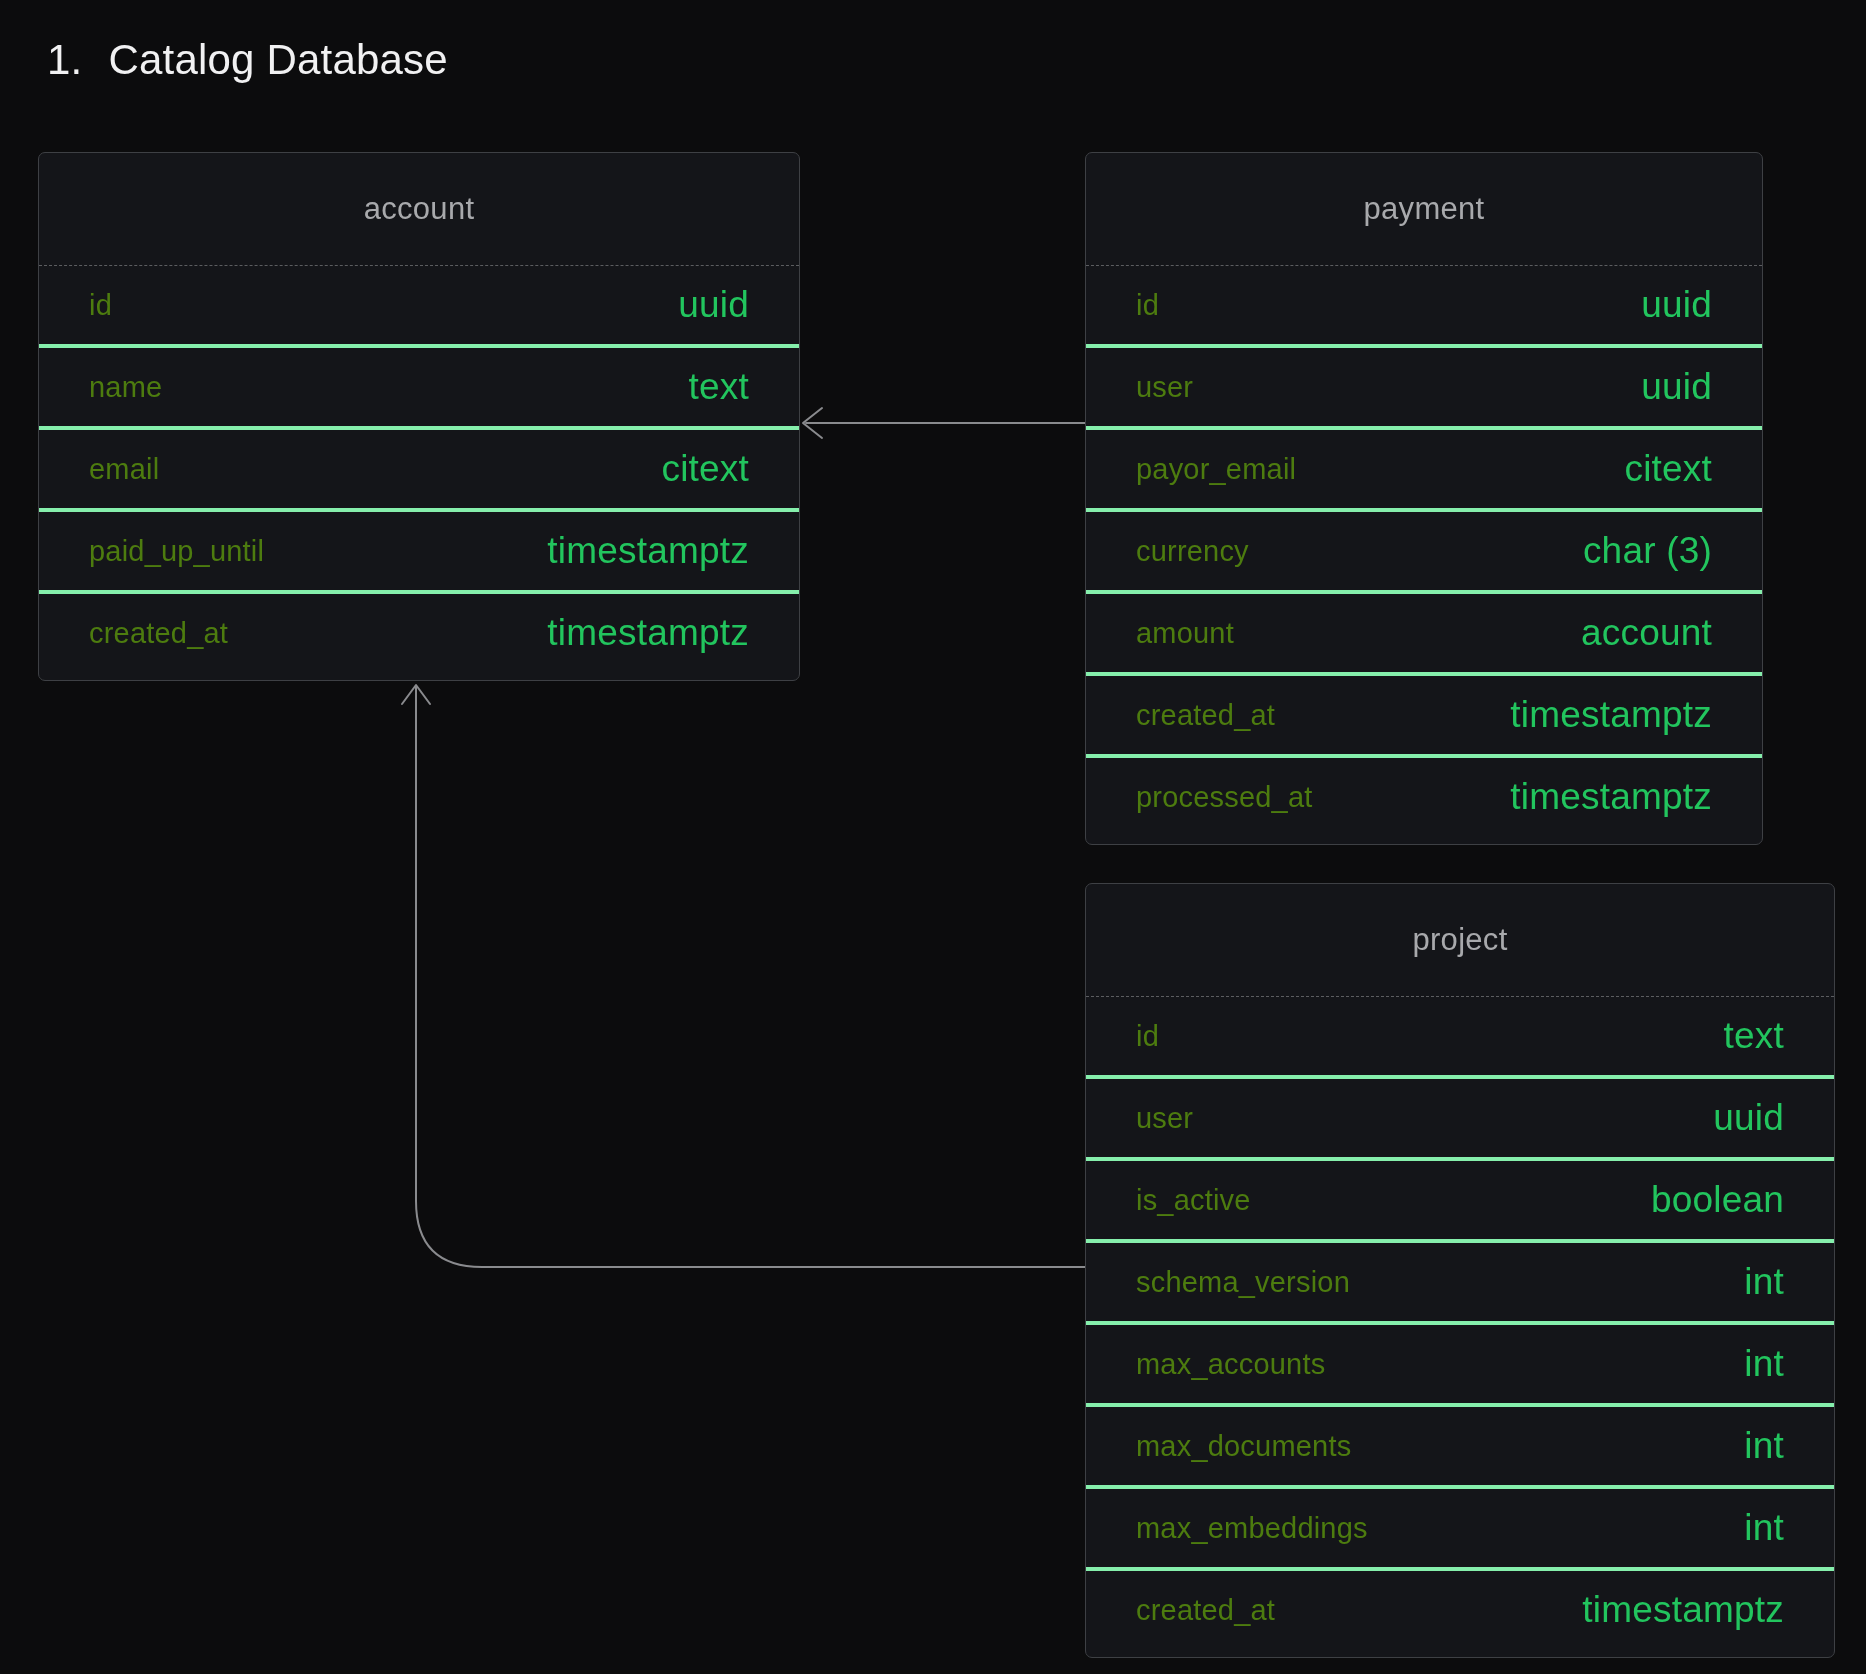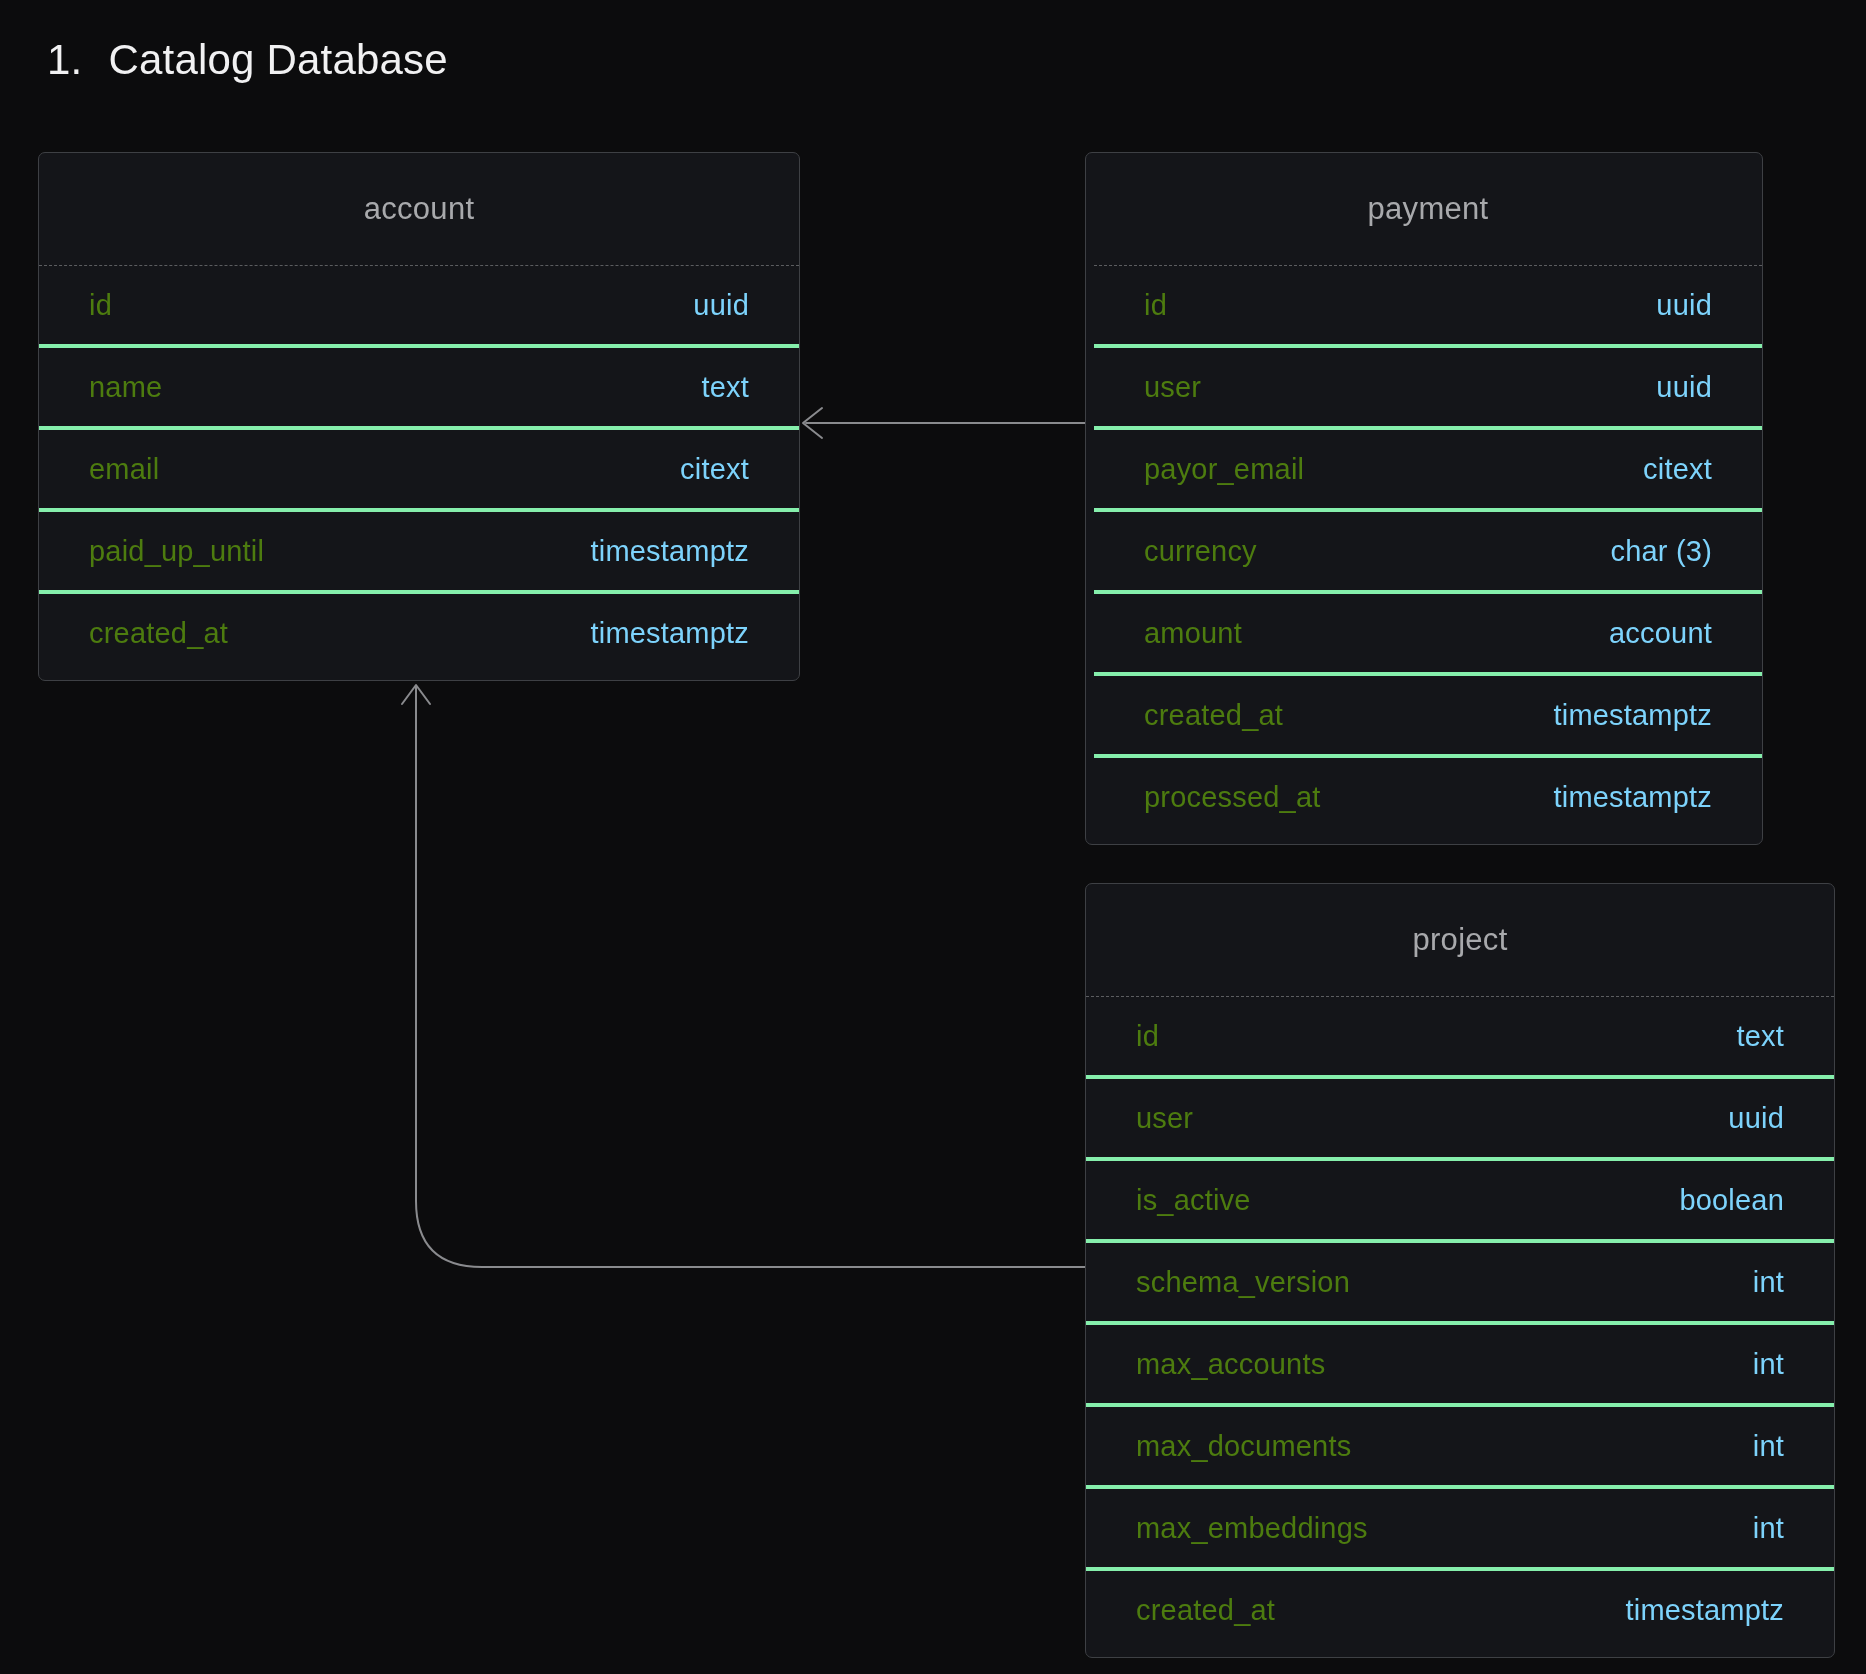--- a/index.html
+++ b/index.html
@@ -43,21 +43,21 @@
   }
   .card {
     position: absolute;
     box-sizing: border-box;
     background: #141519;
     border: 1px solid #3e4044;
     border-radius: 7px;
     padding-bottom: 8px;
   }
   .card-account { left: 38px;   top: 152px; width: 762px; }
-  .card-payment { left: 1085px; top: 152px; width: 678px; padding-left: 8px; }
+  .card-payment { left: 1085px; top: 152px; width: 678px; }
   .card-project { left: 1085px; top: 883px; width: 750px; }
   .card-header {
     height: 112px;
     display: flex;
     align-items: center;
     justify-content: center;
     border-bottom: 1px dashed #5c5d60;
   }
   .card-title {
     font-size: 31px;
@@ -71,22 +71,22 @@
     justify-content: space-between;
     padding: 0 50px;
   }
   .row + .row { border-top: 4px solid #86efac; }
   .col-name {
     font-size: 29px;
     color: #4d7c0f;
     letter-spacing: 0.2px;
   }
   .col-type {
-    font-size: 29px;
-    color: #7dd3fc;
+    font-size: 37px;
+    color: #22c55e;
     letter-spacing: 0.2px;
     text-align: right;
   }
 </style>
 </head>
 <body>
 
 <div class="canvas">
 
   <h1 class="title">

